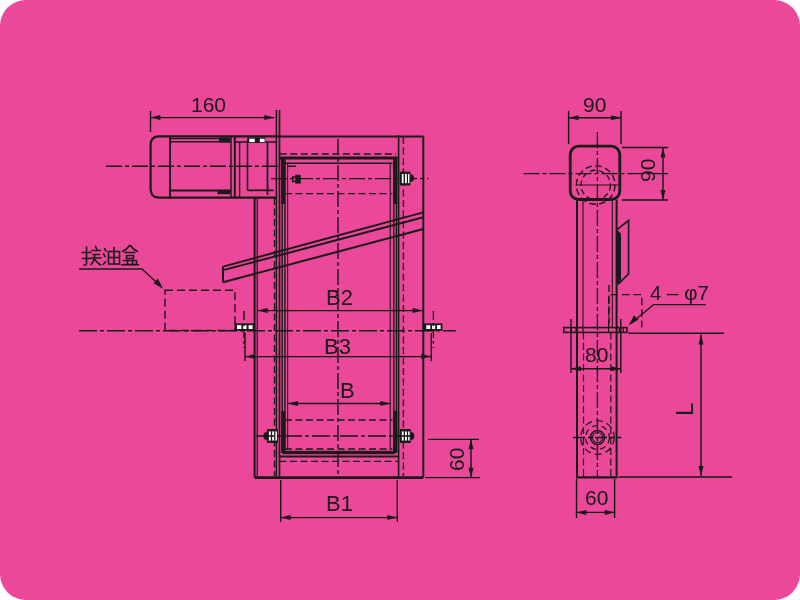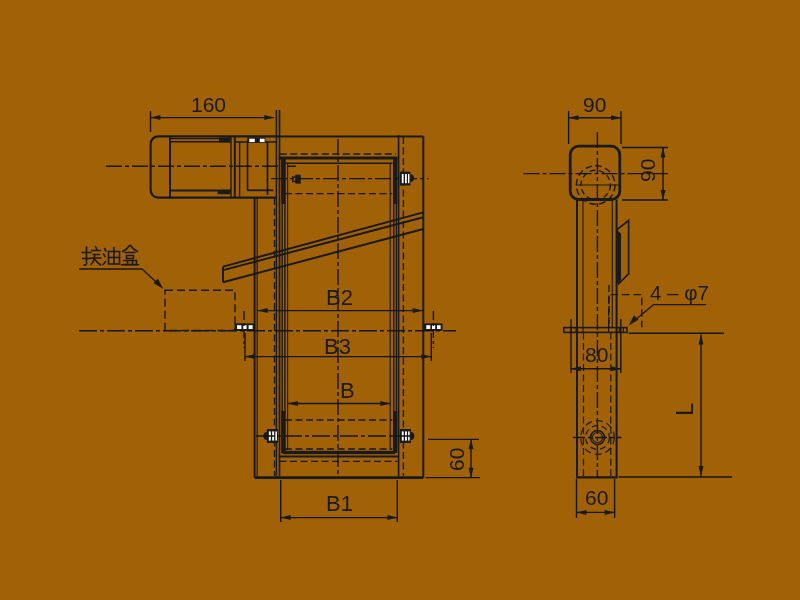--- a/index.html
+++ b/index.html
@@ -1,16 +1,16 @@
 <!DOCTYPE html>
 <html><head>
 <meta charset="utf-8">
 <style>
   html,body{margin:0;padding:0;background:#ffffff;}
-  .wrap{width:800px;height:600px;position:relative;background:#a16207;overflow:hidden;}
+  .wrap{width:800px;height:600px;position:relative;background:#ec4899;overflow:hidden;border-radius:26px;}
   svg{position:absolute;top:0;left:0;}
   text{font-family:"Liberation Sans",sans-serif;fill:#1a1a1a;}
 </style>
 </head>
 <body>
 <div class="wrap">
 <svg width="800" height="600" viewBox="0 0 800 600">
 <defs>
 <marker id="ar" markerWidth="11" markerHeight="6" refX="10.2" refY="2.9" orient="auto" markerUnits="userSpaceOnUse">
   <path d="M0.3,0.4 L10.4,2.9 L0.3,5.4 z" fill="#1a1a1a"></path>

